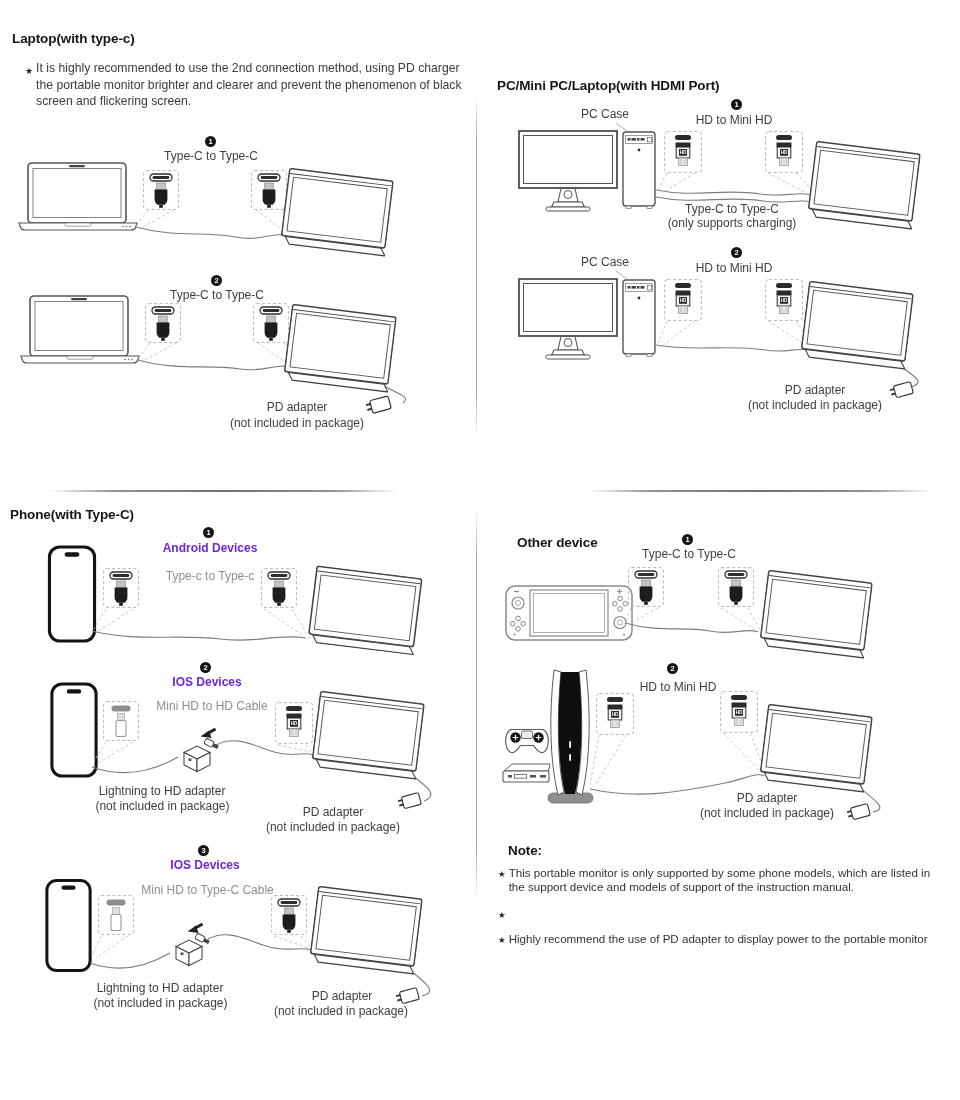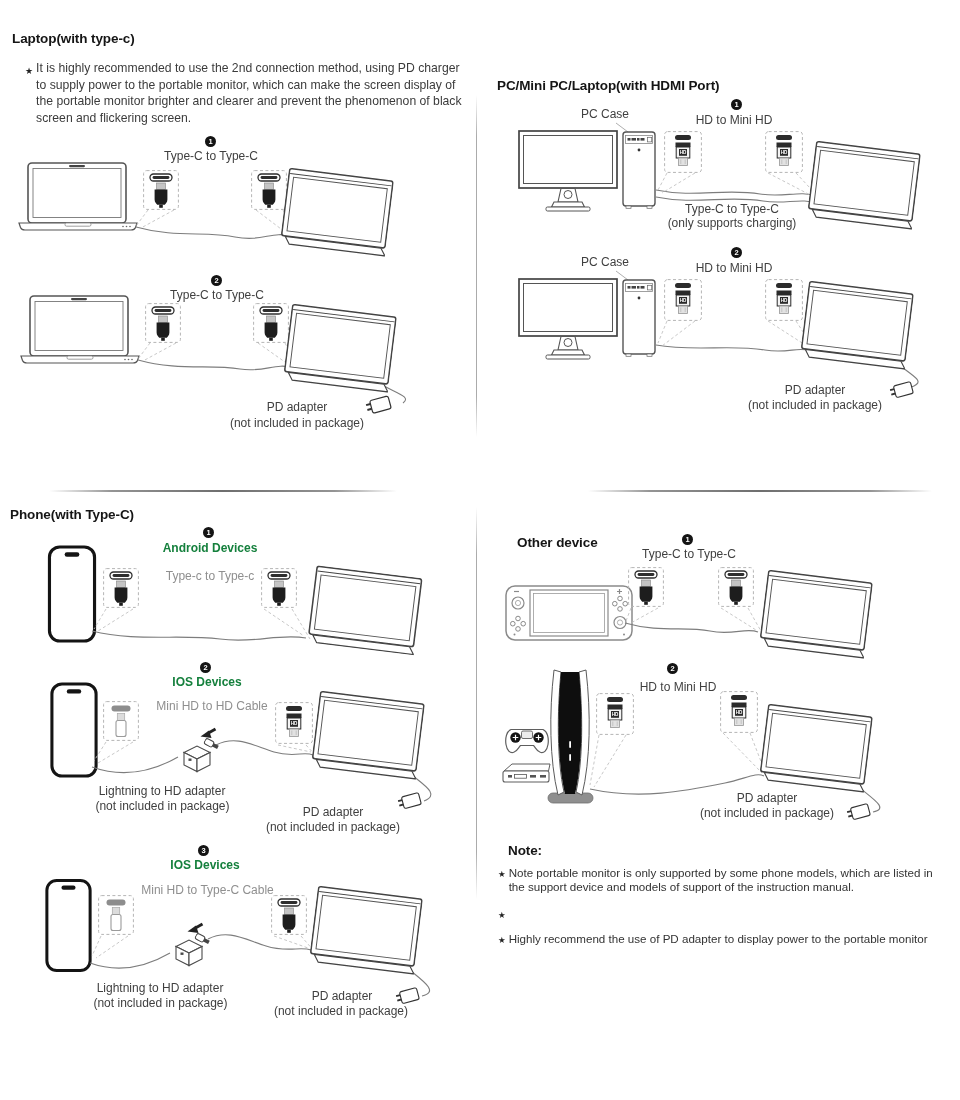--- a/index.html
+++ b/index.html
@@ -4,21 +4,21 @@
 <style>
   html,body{margin:0;padding:0;background:#fff;}
   .page{position:relative;width:960px;height:1100px;background:#fff;overflow:hidden;
         font-family:"Liberation Sans",sans-serif;color:#222;}
   .quad{position:absolute;}
   .art{position:absolute;left:0;top:0;}
   .sec-title{position:absolute;margin:0;font-size:13.5px;font-weight:bold;color:#151515;letter-spacing:-0.1px;}
   .lbl{position:absolute;font-size:12px;color:#3f3f3f;}
   .center{text-align:center;}
   .gray{color:#8f8f8f;}
-  .devbold{position:absolute;font-size:12px;font-weight:bold;color:#15803d;text-align:center;}
+  .devbold{position:absolute;font-size:12px;font-weight:bold;color:#6d28d9;text-align:center;}
   .badge{position:absolute;width:11px;height:11px;border-radius:50%;background:#141414;color:#fff;
          font-size:7.5px;font-weight:bold;display:flex;align-items:center;justify-content:center;line-height:1;}
   .note-block{position:absolute;display:flex;align-items:flex-start;font-size:12.2px;color:#3b3b3b;line-height:16.6px;}
   .note-block .star{font-size:9px;color:#222;margin:3px 3px 0 0;flex:0 0 auto;}
   .note-block .lines div{white-space:nowrap;}
   .nb{position:absolute;display:flex;align-items:flex-start;font-size:11.6px;color:#333;line-height:13.6px;}
   .nb .star{font-size:8.5px;color:#222;margin:2px 3px 0 0;flex:0 0 auto;}
   .nb .lines div{white-space:nowrap;}
   .vdiv{position:absolute;width:1px;
         background:linear-gradient(to bottom,rgba(170,170,170,0) 0%,#ababab 12%,#ababab 88%,rgba(170,170,170,0) 100%);}
@@ -195,21 +195,20 @@
       <g transform="translate(292,303) rotate(7)">
           <use href="#sym-pmonitor" width="106" height="78"></use>
         </g>
       <use href="#sym-pd" x="364" y="392" width="30" height="26"></use>
     </svg>
     <h2 class="sec-title" style="left:12px;top:31px">Laptop(with type-c)</h2>
     <div class="note-block" style="left:25px;top:60px">
       <span class="star">★</span>
       <div class="lines">
         <div>It is highly recommended to use the 2nd connection method, using PD charger</div>
-        <div>to supply power to the portable monitor, which can make the screen display of</div>
         <div>the portable monitor brighter and clearer and prevent the phenomenon of black</div>
         <div>screen and flickering screen.</div>
       </div>
     </div>
     <span class="badge" style="left:205px;top:136px">1</span>
     <div class="lbl center" style="left:141px;top:149px;width:140px">Type-C to Type-C</div>
     <span class="badge" style="left:211px;top:275px">2</span>
     <div class="lbl center" style="left:147px;top:288px;width:140px">Type-C to Type-C</div>
     <div class="lbl center" style="left:237px;top:400px;width:120px">PD adapter</div>
     <div class="lbl center" style="left:227px;top:416px;width:140px">(not included in package)</div>
@@ -352,21 +351,21 @@
     <div class="lbl center" style="left:139px;top:42px;width:140px">Type-C to Type-C</div>
     <span class="badge" style="left:187px;top:158px">2</span>
     <div class="lbl center" style="left:128px;top:175px;width:140px">HD to Mini HD</div>
     <div class="lbl center" style="left:217px;top:286px;width:140px">PD adapter</div>
     <div class="lbl center" style="left:212px;top:301px;width:150px">(not included in package)</div>
 
     <h2 class="sec-title" style="left:28px;top:338px">Note:</h2>
     <div class="nb" style="left:18px;top:361px">
       <span class="star">★</span>
       <div class="lines">
-        <div>Note portable monitor is only supported by some phone models, which are listed in</div>
+        <div>This portable monitor is only supported by some phone models, which are listed in</div>
         <div>the support device and models of support of the instruction manual.</div>
       </div>
     </div>
     <div class="nb" style="left:18px;top:402px">
       <span class="star">★</span>
     </div>
     <div class="nb" style="left:18px;top:427px">
       <span class="star">★</span>
       <div class="lines">
         <div>Highly recommend the use of PD adapter to display power to the portable monitor</div>

